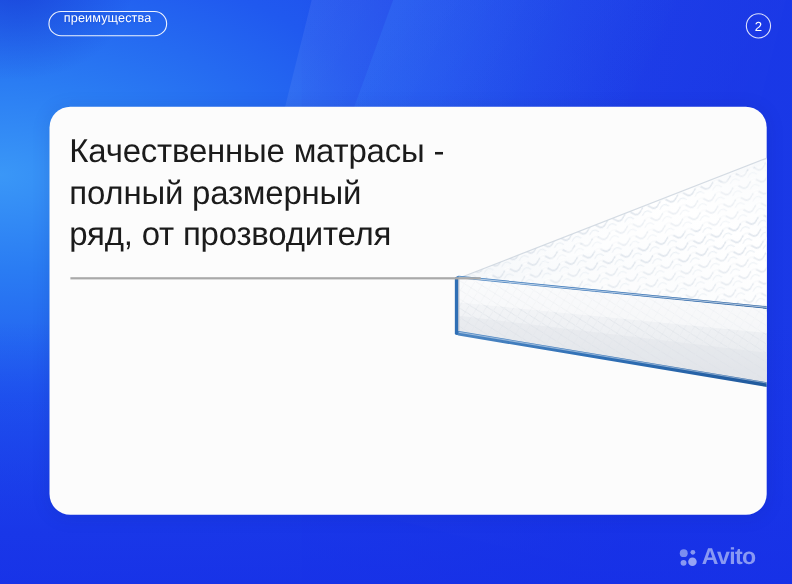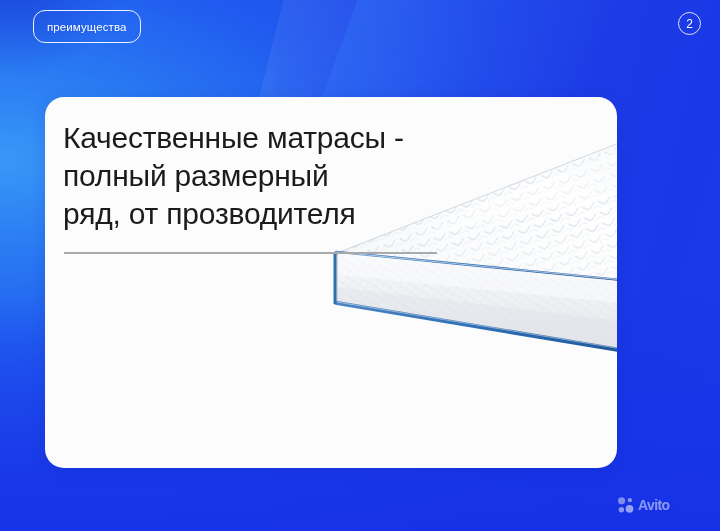--- a/index.html
+++ b/index.html
@@ -41,44 +41,44 @@
     position:absolute; left:-8%; top:-14%; width:34%; height:38%;
     background:radial-gradient(60% 60% at 30% 30%, rgba(18,44,200,.5) 0%, rgba(18,44,200,0) 72%);
   }
   #bg .bottom-deep{
     position:absolute; left:0; bottom:0; width:100%; height:45%;
     background:linear-gradient(180deg, rgba(22,48,232,0) 0%, rgba(22,48,232,.45) 60%, rgba(22,46,231,.72) 100%);
   }
 
   
   .badge-pill{
-    position:absolute; left:33px; top:10px;
-    height:33px; padding:0 13px;
+    position:absolute; left:44px; top:10px;
+    height:23px; padding:0 13px;
     border:1.4px solid rgba(255,255,255,.92);
     border-radius:12px;
-    display:flex; align-items:center; justify-content:center;
+    display:flex; align-items:flex-start; justify-content:center;
     color:#ffffff;
     font-size:11.5px; letter-spacing:.1px;
     white-space:nowrap;
     text-shadow:0 0 2px rgba(10,40,170,.25);
   }
   .page-num{
     position:absolute; left:678px; top:12px;
     width:23px; height:23px;
     border:1.4px solid rgba(255,255,255,.85);
     border-radius:50%;
     display:flex; align-items:center; justify-content:center;
     color:#ffffff; font-size:12px; line-height:1;
   }
 
   
   .card{
     position:absolute;
     left:45px; top:97px;
-    width:572px; height:371px;
+    width:652px; height:371px;
     background:#fcfcfc;
     border-radius:19px;
     overflow:hidden;
     box-shadow:0 2px 16px rgba(8,30,120,.13);
   }
   .card-inner{ position:relative; width:100%; height:100%; }
 
   
   .mattress-wrap{
     position:absolute;
@@ -121,21 +121,21 @@
   .watermark{
     position:absolute;
     left:616px; top:496px;
     display:flex; align-items:center; gap:4px;
     opacity:.62;
     pointer-events:none;
   }
   .watermark .wm-dots{ width:18px; height:18px; display:block; }
   .watermark .wm-text{
     color:#cfd9fb;
-    font-size:14px;
+    font-size:21px;
     font-weight:700;
     letter-spacing:-.6px;
     line-height:1;
   }
 </style>
 </head>
 <body>
 
 <div id="bg">
   <div class="grad-base"></div>

